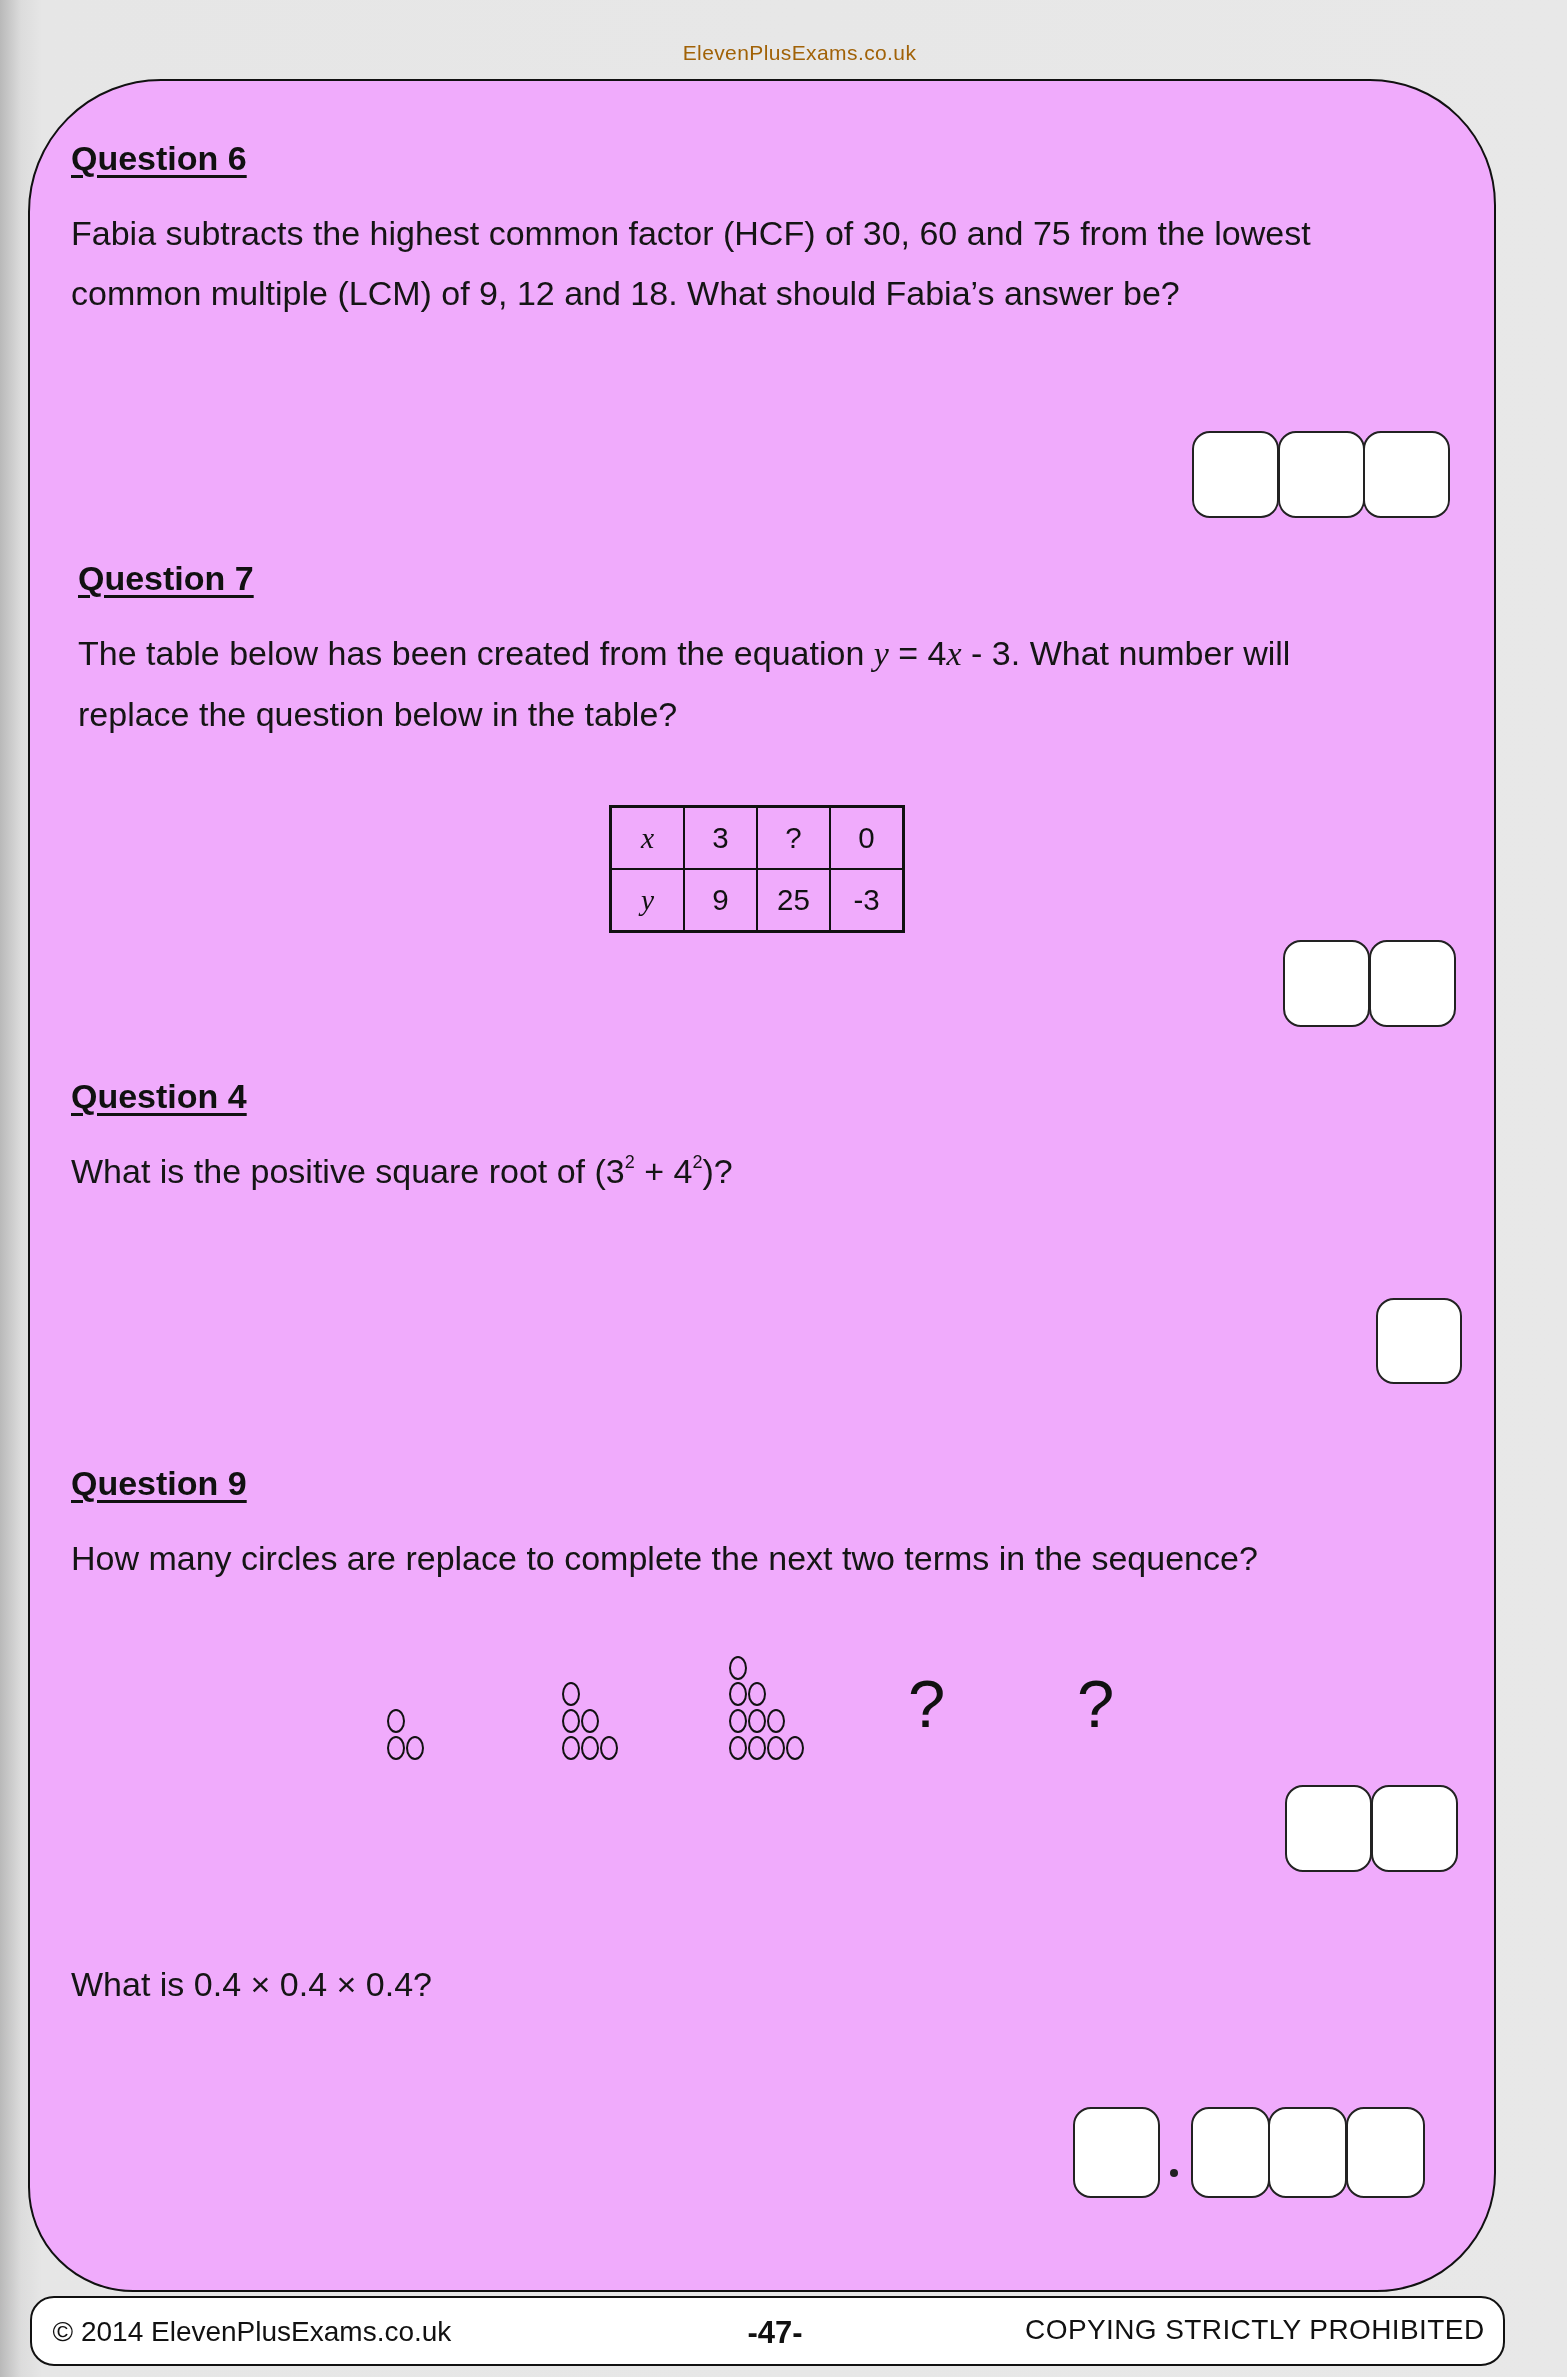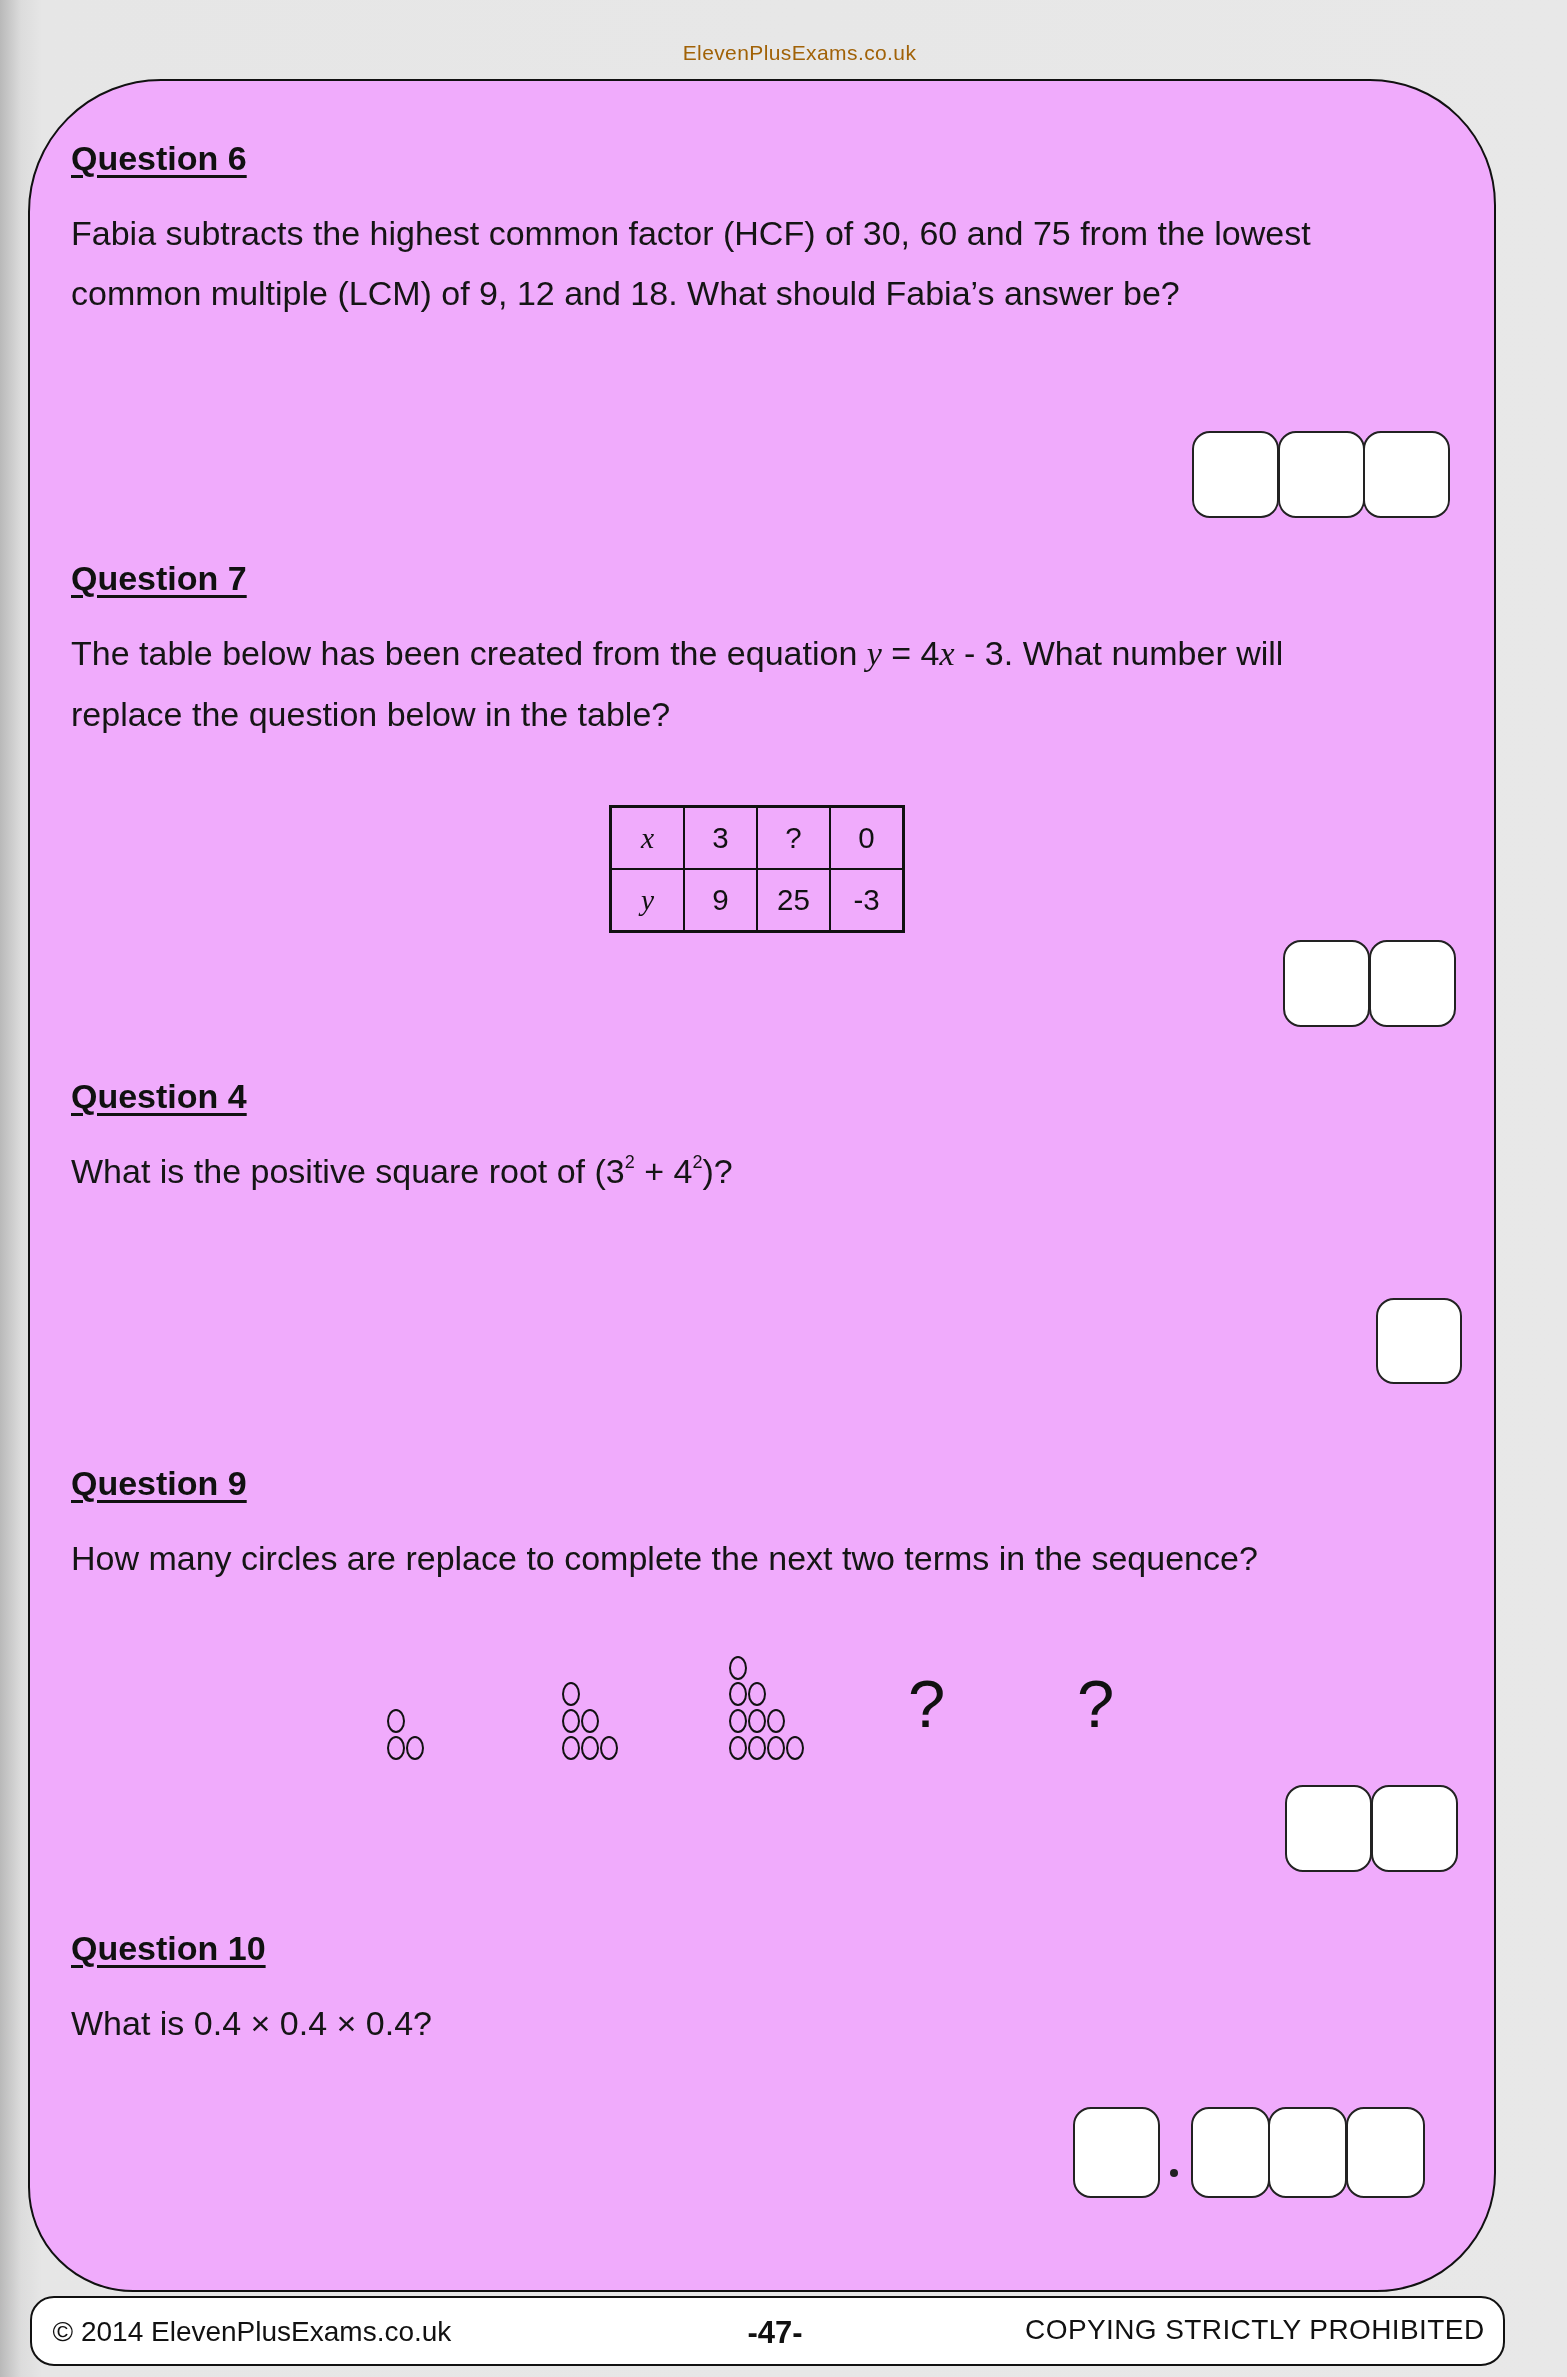--- a/index.html
+++ b/index.html
@@ -81,21 +81,21 @@
       <span>Fabia subtracts the highest common factor (HCF) of 30, 60 and 75 from the lowest</span><br>
       <span>common multiple (LCM) of 9, 12 and 18. What should Fabia’s answer be?</span>
     </p>
   </div>
   <div class="answer-group" style="left:1162px; top:350px;">
     <div class="answer-box"></div>
     <div class="answer-box"></div>
     <div class="answer-box"></div>
   </div>
 
-  <div class="question" style="top:478px;">
+  <div class="question" style="top:478px;margin-left:7px;">
     <h2 class="q-title">Question 7</h2>
     <p class="q-text" style="margin-top:25px;">
       <span>The table below has been created from the equation </span><span class="math-var">y</span><span> = 4</span><span class="math-var">x</span><span> - 3. What number will</span><br>
       <span>replace the question below in the table?</span>
     </p>
   </div>
   <table class="xy" style="left:579px; top:724px;">
     <tbody>
         <tr>
       <td class="var">x</td>
@@ -178,21 +178,20 @@
   </div>
   <div class="seq-q" style="left:878px; top:1589px;">?</div>
   <div class="seq-q" style="left:1047px; top:1589px;">?</div>
 
   <div class="answer-group" style="left:1255px; top:1704px;">
     <div class="answer-box"></div>
     <div class="answer-box"></div>
   </div>
 
   <div class="question" style="top:1848px;">
-    <h2 class="q-title">Question 10</h2>
     <p class="q-text" style="margin-top:25px;">What is 0.4 × 0.4 × 0.4?</p>
   </div>
   <div class="answer-group" style="left:1043px; top:2026px;">
     <div class="answer-box" style="width:87px;height:91px;"></div>
     <div class="decimal-point"></div>
     <div class="answer-box" style="width:79px;height:91px;margin-left:0;"></div>
     <div class="answer-box" style="width:79px;height:91px;"></div>
     <div class="answer-box" style="width:79px;height:91px;"></div>
   </div>
 </div>

